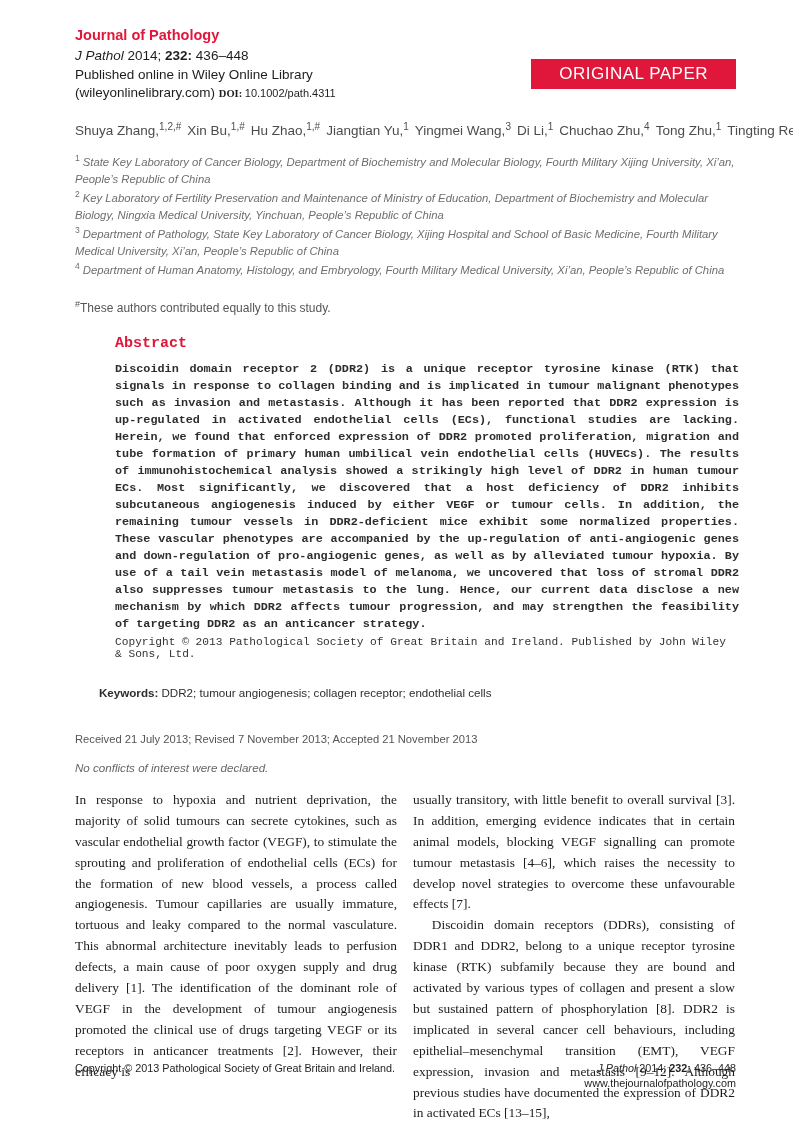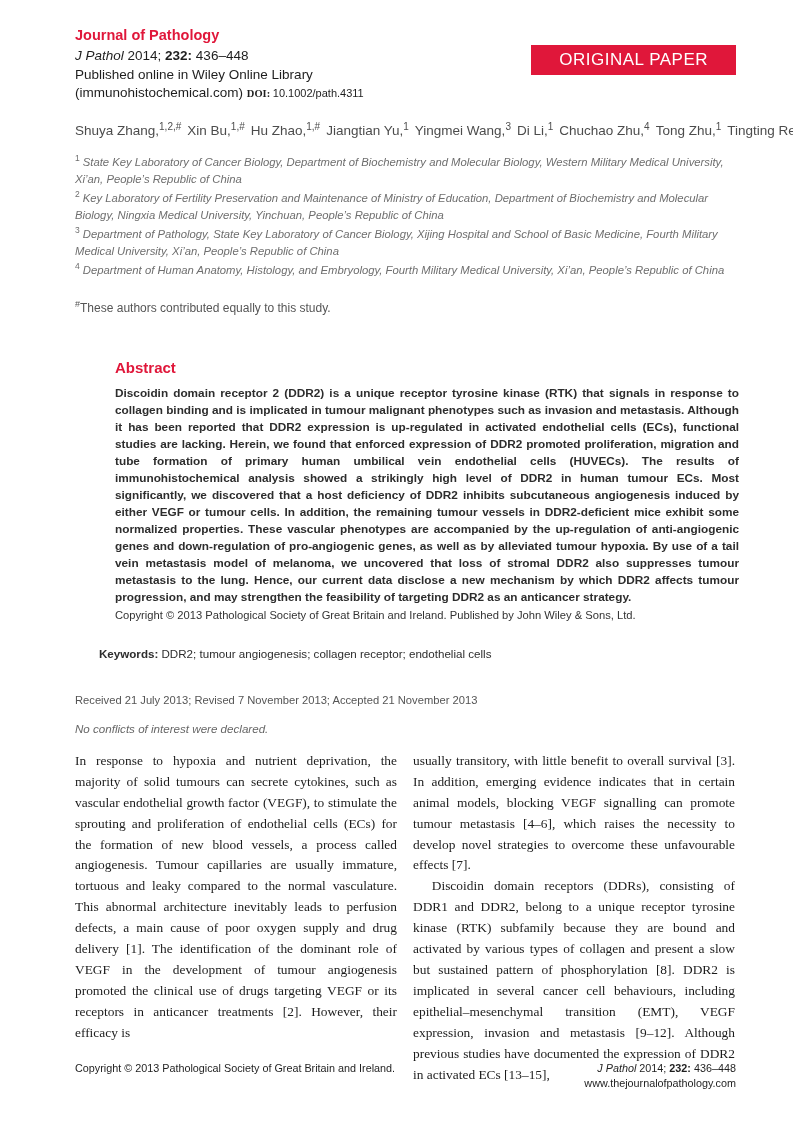--- a/index.html
+++ b/index.html
@@ -3,21 +3,21 @@
 <meta charset="utf-8">
 <style>
   :root { --red:#e0173a; }
   html,body { margin:0; padding:0; }
   body {
     width:793px; height:1122px; background:#ffffff; position:relative;
     font-family:"Liberation Sans", sans-serif; color:#222;
   }
   .page { position:absolute; inset:0; padding:25px 57px 0 75px; box-sizing:border-box; }
 
-  .header-row { display:flex; justify-content:space-between; align-items:flex-start; }
+  .header-row { display:flex; justify-content:space-between; align-items:center; }
   .journal-info { font-size:13.5px; line-height:1.38; color:#1e1e1e; }
   .journal-name { color:var(--red); font-weight:bold; font-size:14.5px; margin-bottom:2px; }
   .it { font-style:italic; }
   .b { font-weight:bold; }
   .doi-label { font-weight:bold; font-size:10.5px;font-family:Liberation Serif, serif; }
   .doi-value { font-size:11px; }
   .badge {
     background:var(--red); color:#ffffff; font-weight:normal; font-size:17px;
     letter-spacing:0.5px; padding:5px 28px; margin-top:20px; white-space:nowrap;
   }
@@ -32,21 +32,21 @@
   .author sup { font-size:10px; }
 
   .affils { margin-top:10px; font-size:11.3px; font-style:italic; color:#6e6e6e; line-height:1.52; }
   .affil sup { font-style:normal; font-size:8.5px; margin-right:3px; }
 
   .correspondence { margin-top:24px; font-size:11.3px; font-style:italic; color:#6e6e6e; line-height:1.52; }
 
   .equal-note { margin-top:20px; font-size:12px; color:#555; }
   .equal-note sup { font-size:9px; }
 
-  .abstract { margin-left:40px; margin-top:44px; width:624px; }
+  .abstract { margin-left:40px; margin-top:20px; width:624px;font-family:Liberation Mono, monospace; }
   .abstract-heading { color:var(--red); font-weight:bold; font-size:15px; margin-bottom:9px; }
   .abstract-text { font-size:11.8px; font-weight:bold; color:#2d2d2d; line-height:1.44; text-align:justify; }
   .abstract-copyright { font-size:11.2px; color:#333; margin-top:3px; }
 
   .keywords { margin-top:26px; font-size:11.6px; color:#2d2d2d;padding-left:24px; }
   .keywords .label { font-weight:bold; }
 
   .dates { margin-top:34px; font-size:11.2px; color:#555; }
   .conflicts { margin-top:16px; font-size:11.6px; font-style:italic; color:#666; }
 
@@ -69,32 +69,32 @@
 </head>
 <body>
 
 <div class="page">
 
   <div class="header-row">
     <div class="journal-info">
       <div class="journal-name">Journal of Pathology</div>
       <div class="citation-line"><span class="it">J Pathol</span><span> 2014; </span><span class="b">232:</span><span> 436–448</span></div>
       <div>Published online in Wiley Online Library</div>
-      <div class="doi-line"><span>(immunohistochemical.com) </span><span class="doi-label">DOI: </span><span class="doi-value">10.1002/path.4311</span></div>
+      <div class="doi-line"><span>(wileyonlinelibrary.com) </span><span class="doi-label">DOI: </span><span class="doi-value">10.1002/path.4311</span></div>
     </div>
     <div class="badge">ORIGINAL PAPER</div>
   </div>
 
 
   <div class="authors">
     <span class="author"><span>Shuya Zhang,</span><sup>1,2,#</sup></span><span class="author"><span>Xin Bu,</span><sup>1,#</sup></span><span class="author"><span>Hu Zhao,</span><sup>1,#</sup></span><span class="author"><span>Jiangtian Yu,</span><sup>1</sup></span><span class="author"><span>Yingmei Wang,</span><sup>3</sup></span><span class="author"><span>Di Li,</span><sup>1</sup></span><span class="author"><span>Chuchao Zhu,</span><sup>4</sup></span><span class="author"><span>Tong Zhu,</span><sup>1</sup></span><span class="author"><span>Tingting Ren,</span></span>
   </div>
 
   <div class="affils">
-    <div class="affil"><sup>1</sup><span>State Key Laboratory of Cancer Biology, Department of Biochemistry and Molecular Biology, Western Military Medical University, Xi’an, People’s Republic of China</span></div>
+    <div class="affil"><sup>1</sup><span>State Key Laboratory of Cancer Biology, Department of Biochemistry and Molecular Biology, Fourth Military Xijing University, Xi’an, People’s Republic of China</span></div>
     <div class="affil"><sup>2</sup><span>Key Laboratory of Fertility Preservation and Maintenance of Ministry of Education, Department of Biochemistry and Molecular Biology, Ningxia Medical University, Yinchuan, People’s Republic of China</span></div>
     <div class="affil"><sup>3</sup><span>Department of Pathology, State Key Laboratory of Cancer Biology, Xijing Hospital and School of Basic Medicine, Fourth Military Medical University, Xi’an, People’s Republic of China</span></div>
     <div class="affil"><sup>4</sup><span>Department of Human Anatomy, Histology, and Embryology, Fourth Military Medical University, Xi’an, People’s Republic of China</span></div>
   </div>
 
 
   <div class="equal-note"><sup>#</sup><span>These authors contributed equally to this study.</span></div>
 
   <div class="abstract">
     <div class="abstract-heading">Abstract</div>

